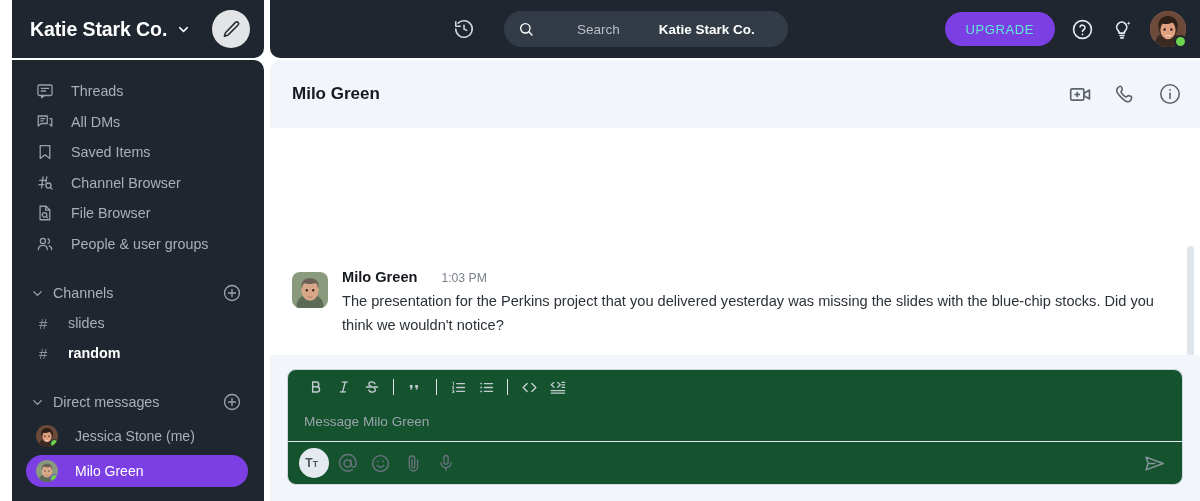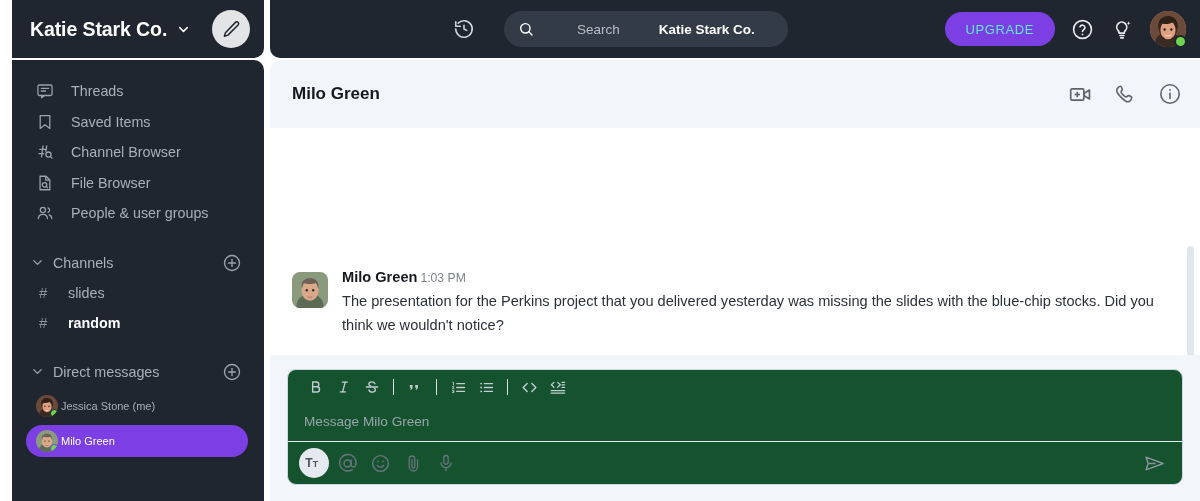--- a/index.html
+++ b/index.html
@@ -231,23 +231,23 @@
   .dm-dot {
     position: absolute;
     right: -1px; bottom: -1px;
     width: 9px; height: 9px;
     border-radius: 50%;
     background: #6fd44e;
     border: 1.5px solid #1f2630;
   }
   .dm-item.active .dm-dot { border-color: #7b3fe4; }
   .dm-name {
-    font-size: 11px;
+    font-size: 14px;
     color: #a8b0ba;
-    margin-left: 3px;
+    margin-left: 17px;
     white-space: nowrap;
   }
   .dm-item.active .dm-name { color: #ffffff; }
 
   
   .main {
     flex: 1;
     margin-left: 6px;
     margin-top: 2px;
     display: flex;
@@ -299,21 +299,21 @@
   .msg-body { margin-left: 14px; flex: 1; min-width: 0; padding-right: 16px; }
   .msg-head { display: flex; align-items: baseline; }
   .msg-author {
     font-size: 14.6px;
     font-weight: bold;
     color: #15191e;
   }
   .msg-time {
     font-size: 12.2px;
     color: #7b828c;
-    margin-left: 3px;
+    margin-left: 24px;
   }
   .msg-p {
     font-size: 14.6px;
     line-height: 24px;
     color: #2b3139;
     margin-top: 4px;
   }
   .msg-p + .msg-p { margin-top: 12px; }
   .scrollbar {
     position: absolute;
@@ -495,20 +495,31 @@
           <svg width="18" height="18" viewBox="0 0 24 24" fill="none" stroke="#9aa3ad" stroke-width="1.7" stroke-linejoin="round">
               <rect x="2.6" y="4" width="18.8" height="14" rx="2"></rect>
               <line x1="6.4" y1="8.4" x2="17.6" y2="8.4"></line>
               <line x1="6.4" y1="12" x2="13.4" y2="12"></line>
               <path d="M7.6 18v3l3.6-3"></path>
             </svg>
         </span>
         <span class="lbl">Threads</span>
       </div>
 
+      <div class="nav-item">
+        <span class="ico">
+          <svg width="18" height="18" viewBox="0 0 24 24" fill="none" stroke="#9aa3ad" stroke-width="1.7" stroke-linejoin="round">
+              <path d="M3 4h12v10H7l-4 3.4z"></path>
+              <path d="M17.8 7.6H21v10l-3.2-2.8"></path>
+              <line x1="6" y1="7.5" x2="12" y2="7.5"></line>
+              <line x1="6" y1="10.6" x2="10" y2="10.6"></line>
+            </svg>
+        </span>
+        <span class="lbl">All DMs</span>
+      </div>
 
       <div class="nav-item">
         <span class="ico">
           <svg width="18" height="18" viewBox="0 0 24 24" fill="none" stroke="#9aa3ad" stroke-width="1.7" stroke-linejoin="round">
               <path d="M5.6 3.6h12.8v17l-6.4-4.8-6.4 4.8z"></path>
             </svg>
         </span>
         <span class="lbl">Saved Items</span>
       </div>
 

